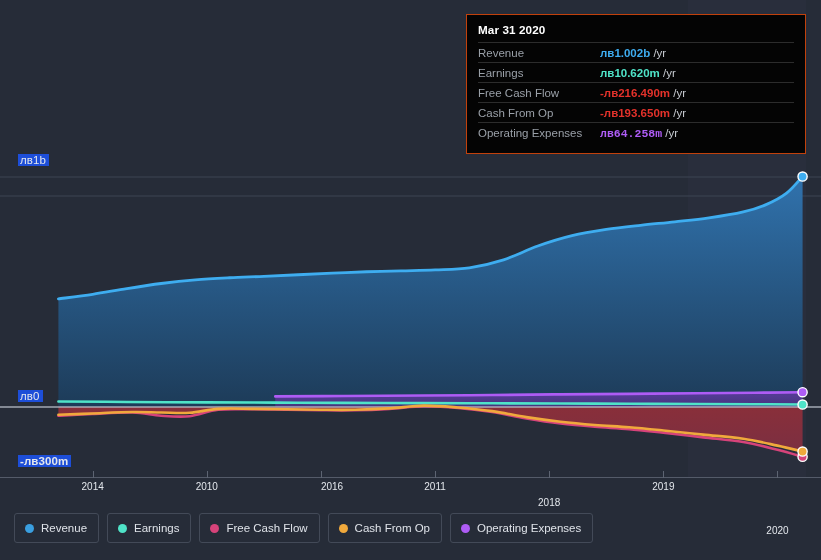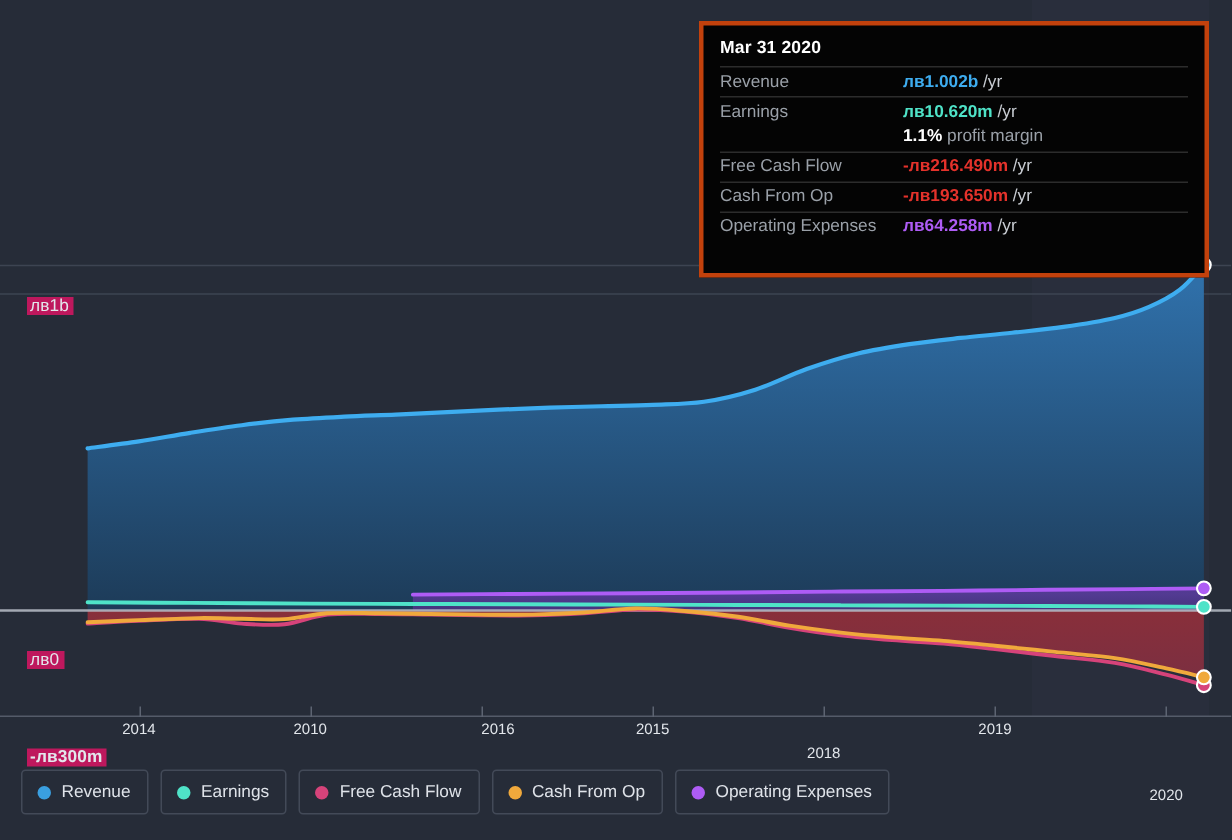--- a/index.html
+++ b/index.html
@@ -30,24 +30,23 @@
   }
   .plot-svg { display: block; }
 
   
   .y-label {
     position: absolute;
     font-size: 11.5px;
     color: #e3e7ec;
     letter-spacing: .1px;
     white-space: nowrap;
-    background: #be185d;
+    background: #1d4ed8;
     padding: 0 3px 0 2px;
     z-index: 4;
-    margin-top: 44px;
   }
   .y-top  { left: 18px; top: 154px; }
   .y-zero { left: 18px; top: 390px; }
   .y-bot  { left: 18px; top: 455px; font-weight: bold; }
 
   .x-axis-line {
     position: absolute;
     left: 0; top: 477px;
     width: 821px; height: 1px;
     background: #545b69;
@@ -66,23 +65,23 @@
     width: 1px; height: 7px;
     background: #5d6personally;
   }
 
   
   .tooltip {
     position: absolute;
     left: 466px; top: 14px;
     width: 340px;
     background: #040404;
-    border: 3px solid #c2410c;
+    border: 1px solid #c2410c;
     box-sizing: border-box;
-    padding: 8px 11px 21px 11px;
+    padding: 8px 11px 10px 11px;
     z-index: 10;
   }
   .tt-title {
     font-size: 11.7px;
     font-weight: bold;
     color: #ffffff;
     padding-bottom: 6px;
     letter-spacing: .1px;
   }
   .tt-row {
@@ -101,21 +100,21 @@
     white-space: nowrap;
   }
   .tt-val { white-space: nowrap; }
   .tt-val .amt { font-weight: bold; }
   .tt-suffix { color: #c8ccd2; font-weight: normal; }
   .tt-margin-label { color: #9aa0a8; font-weight: normal; }
 
   .c-rev  { color: #3eadf0; }
   .c-earn { color: #4fe3c8; }
   .c-neg  { color: #e4322b; }
-  .c-opex { color: #ae5cf5; }
+  .c-opex { color: #ae5cf5; font-family: Liberation Mono, monospace; }
   .c-white{ color: #ffffff; }
 
   
   .legend {
     position: absolute;
     left: 14px; top: 513px;
     display: flex;
     gap: 8px;
     z-index: 5;
   }
@@ -189,44 +188,40 @@
 
   <div class="x-axis-line"></div>
   <div id="x-ticks">
       <div class="x-tick-mark" style="left: 92.6541px; background: rgb(93, 100, 114);"></div>
       <div class="x-tick-label" style="left: 92.6541px;">2014</div>
       <div class="x-tick-mark" style="left: 206.789px; background: rgb(93, 100, 114);"></div>
       <div class="x-tick-label" style="left: 206.789px;">2010</div>
       <div class="x-tick-mark" style="left: 320.925px; background: rgb(93, 100, 114);"></div>
       <div class="x-tick-label" style="left: 332px;">2016</div>
       <div class="x-tick-mark" style="left: 435.06px; background: rgb(93, 100, 114);"></div>
-      <div class="x-tick-label" style="left: 435.06px;">2015</div>
+      <div class="x-tick-label" style="left: 435.06px;">2011</div>
       <div class="x-tick-mark" style="left: 549.195px; background: rgb(93, 100, 114);"></div>
       <div class="x-tick-label" style="left: 549.195px; margin-top: 16px;">2018</div>
       <div class="x-tick-mark" style="left: 663.331px; background: rgb(93, 100, 114);"></div>
       <div class="x-tick-label" style="left: 663.331px; text-align: center;">2019</div>
       <div class="x-tick-mark" style="left: 777.466px; background: rgb(93, 100, 114);"></div>
       <div class="x-tick-label" style="left: 777.466px; margin-top: 44px;">2020</div>
     </div>
 
   <div class="tooltip">
     <div class="tt-title">Mar 31 2020</div>
     <div id="tt-rows">
         <div class="tt-row">
           <div class="tt-key">Revenue</div>
           <div class="tt-val"><span class="amt c-rev">лв1.002b</span><span class="tt-suffix"> /yr</span></div>
         </div>
         <div class="tt-row">
           <div class="tt-key">Earnings</div>
           <div class="tt-val"><span class="amt c-earn">лв10.620m</span><span class="tt-suffix"> /yr</span></div>
         </div>
-        <div class="tt-row sub">
-          <div class="tt-key"></div>
-          <div class="tt-val"><span class="amt c-white">1.1%</span><span class="tt-margin-label"> profit margin</span></div>
-        </div>
         <div class="tt-row">
           <div class="tt-key">Free Cash Flow</div>
           <div class="tt-val"><span class="amt c-neg">-лв216.490m</span><span class="tt-suffix"> /yr</span></div>
         </div>
         <div class="tt-row">
           <div class="tt-key">Cash From Op</div>
           <div class="tt-val"><span class="amt c-neg">-лв193.650m</span><span class="tt-suffix"> /yr</span></div>
         </div>
         <div class="tt-row">
           <div class="tt-key">Operating Expenses</div>

